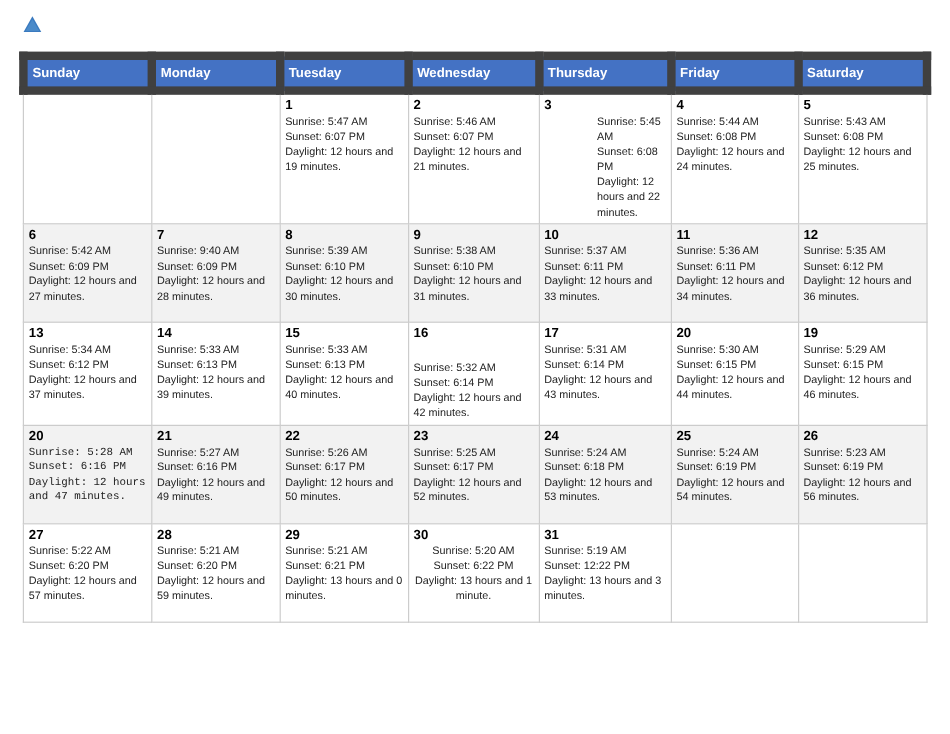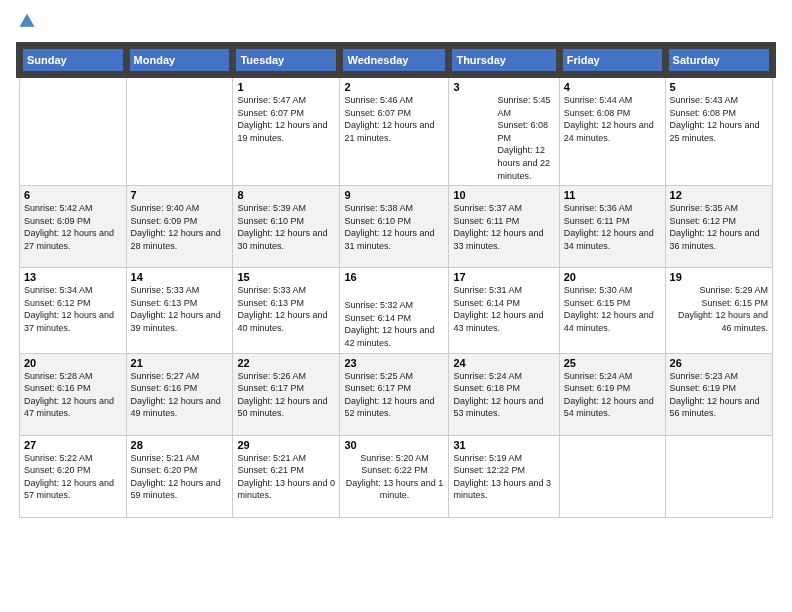--- a/index.html
+++ b/index.html
@@ -239,29 +239,29 @@
 Daylight: 12 hours and 43 minutes.</div>
           </td>
           <td>
             <span class="day-num">20</span>
             <div class="day-detail" style="white-space: pre-line;">Sunrise: 5:30 AM
 Sunset: 6:15 PM
 Daylight: 12 hours and 44 minutes.</div>
           </td>
           <td>
             <span class="day-num">19</span>
-            <div class="day-detail" style="white-space: pre-line; text-align: right;">Sunrise: 5:29 AM
+            <div class="day-detail" style="white-space: pre-line;">Sunrise: 5:29 AM
 Sunset: 6:15 PM
 Daylight: 12 hours and 46 minutes.</div>
           </td>
         </tr>
         <tr>
           <td>
             <span class="day-num">20</span>
-            <div class="day-detail" style="white-space: pre-line;">Sunrise: 5:28 AM
+            <div class="day-detail" style="white-space: pre-line; font-family: Liberation Mono, monospace;">Sunrise: 5:28 AM
 Sunset: 6:16 PM
 Daylight: 12 hours and 47 minutes.</div>
           </td>
           <td>
             <span class="day-num">21</span>
             <div class="day-detail" style="white-space: pre-line;">Sunrise: 5:27 AM
 Sunset: 6:16 PM
 Daylight: 12 hours and 49 minutes.</div>
           </td>
           <td>

